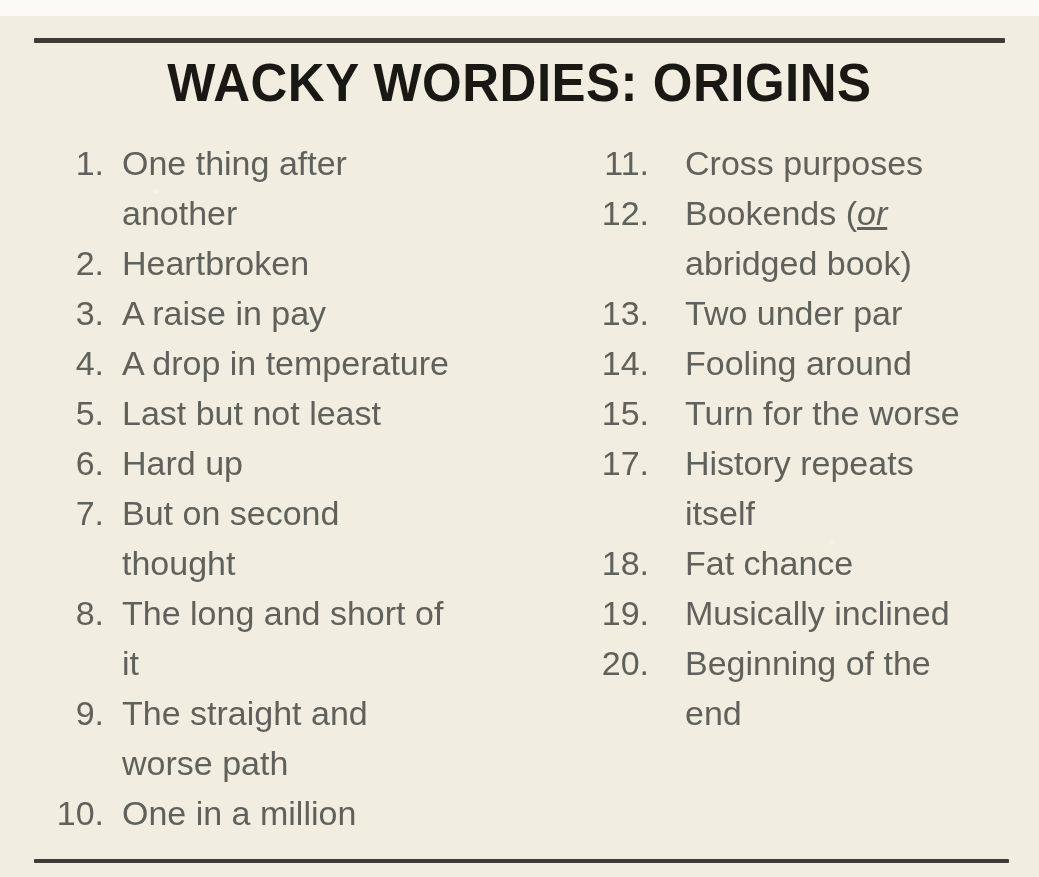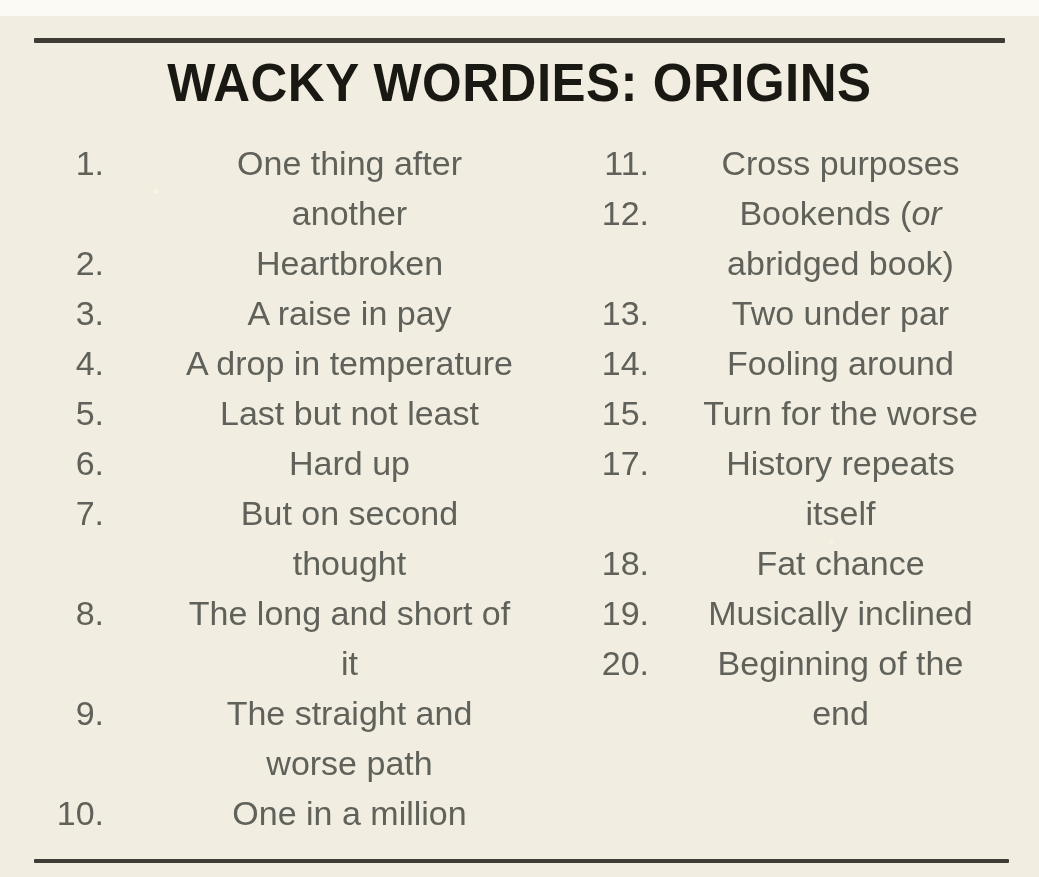--- a/index.html
+++ b/index.html
@@ -46,24 +46,24 @@
     font-size: 34px;
     line-height: 50px;
     color: #60615a;
   }
   .col { display: block; }
   .item {
     display: grid;
     grid-template-columns: 72px 1fr;
     column-gap: 18px;
   }
-  .col-right .item { grid-template-columns: 64px 1fr; column-gap: 25px; }
+  .col-right .item { grid-template-columns: 64px 1fr; column-gap: 36px; }
   .num { text-align: right; }
-  .txt { white-space: pre; text-align: center; }
-  .txt em { font-style: italic; }
+  .txt { white-space: pre; }
+  .txt em { font-style: italic; text-decoration: underline; }
 </style>
 </head>
 <body>
 
 <div class="paper">
 
   <div class="rule top"></div>
 
   <h1 class="title">WACKY WORDIES: ORIGINS</h1>
 

